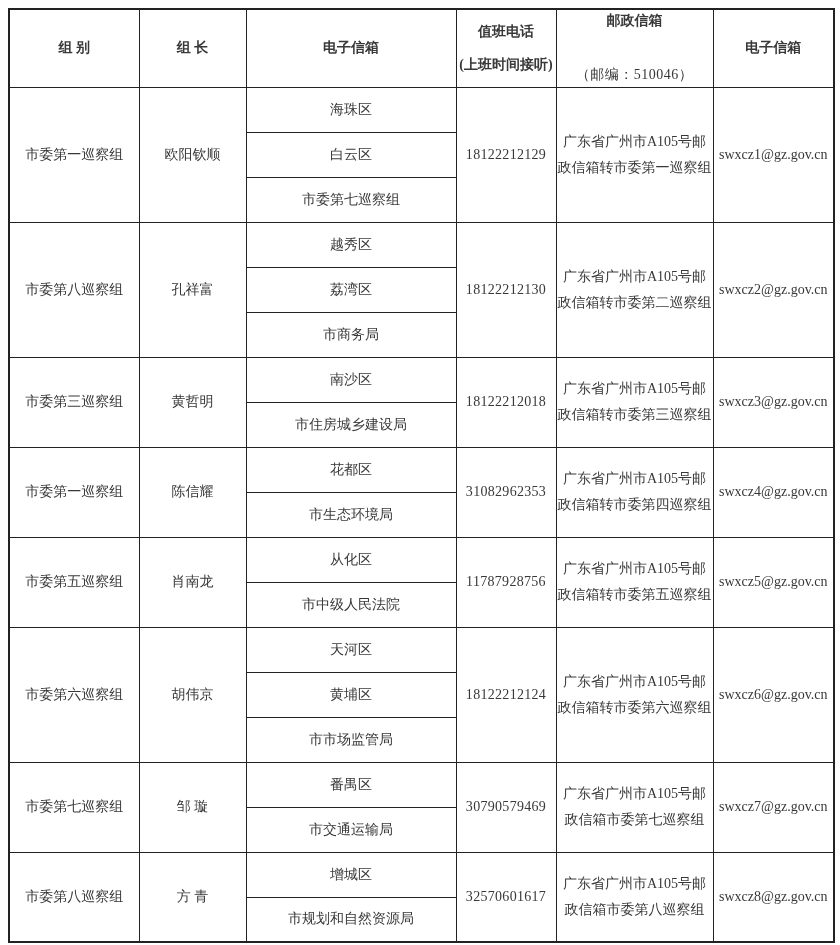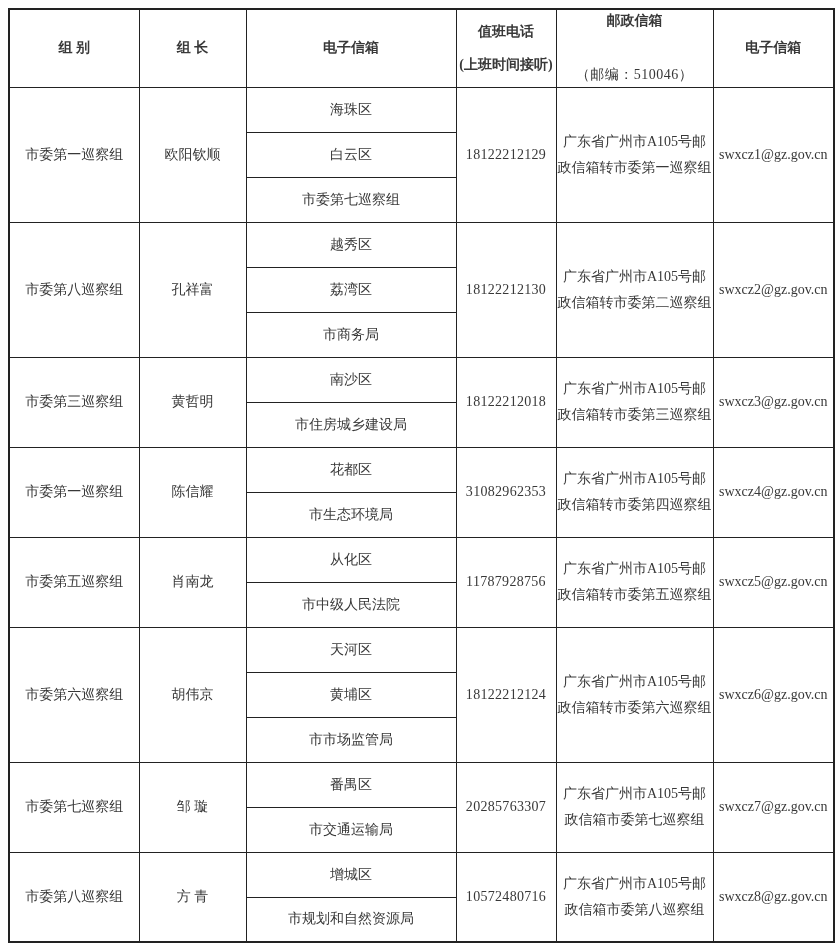--- a/index.html
+++ b/index.html
@@ -156,33 +156,33 @@
       <td class="c-target">黄埔区</td>
     </tr>
     <tr class="subrow">
       <td class="c-target">市市场监管局</td>
     </tr>
 
     <tr class="subrow">
       <td rowspan="2" class="c-group">市委第七巡察组</td>
       <td rowspan="2" class="c-leader">邹 璇</td>
       <td class="c-target">番禺区</td>
-      <td rowspan="2" class="c-phone">20285763307</td>
+      <td rowspan="2" class="c-phone">30790579469</td>
       <td rowspan="2" class="c-mail">广东省广州市A105号邮政信箱市委第七巡察组</td>
       <td rowspan="2" class="c-email">swxcz7@gz.gov.cn</td>
     </tr>
     <tr class="subrow">
       <td class="c-target">市交通运输局</td>
     </tr>
 
     <tr class="subrow">
       <td rowspan="2" class="c-group">市委第八巡察组</td>
       <td rowspan="2" class="c-leader">方 青</td>
       <td class="c-target">增城区</td>
-      <td rowspan="2" class="c-phone">10572480716</td>
+      <td rowspan="2" class="c-phone">32570601617</td>
       <td rowspan="2" class="c-mail">广东省广州市A105号邮政信箱市委第八巡察组</td>
       <td rowspan="2" class="c-email">swxcz8@gz.gov.cn</td>
     </tr>
     <tr class="subrow">
       <td class="c-target">市规划和自然资源局</td>
     </tr>
 
   </tbody>
     </table>
 </div>

